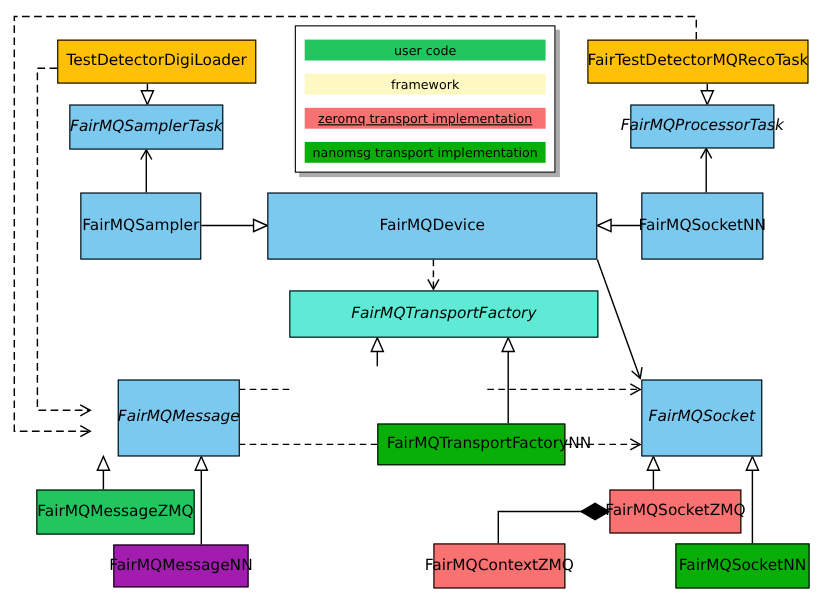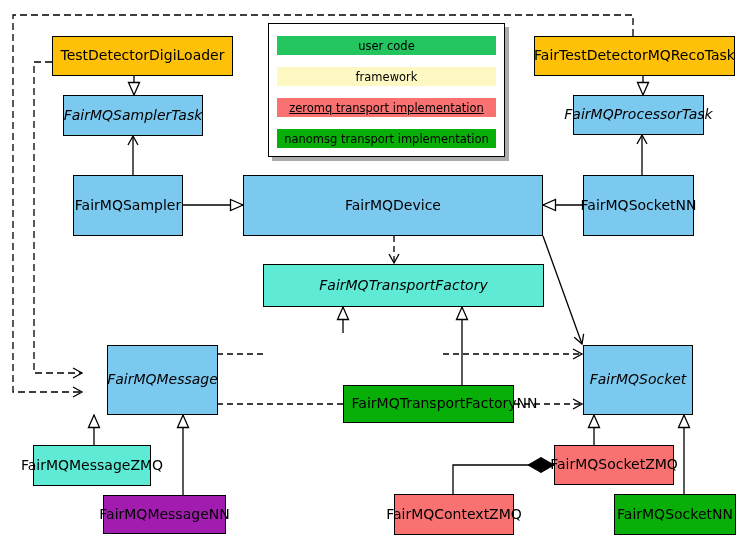--- a/index.html
+++ b/index.html
@@ -77,21 +77,21 @@
   <div class="box" style="left: 243px; top: 175px; width: 300px; height: 61px; background-color: rgb(124, 201, 240);">FairMQDevice</div>
   <div class="box" style="left: 583px; top: 175px; width: 111px; height: 61px; background-color: rgb(124, 201, 240);">FairMQSocketNN</div>
 
   <div class="box abstract" style="left: 263px; top: 264px; width: 281px; height: 43px; background-color: #5eead4;">FairMQTransportFactory</div>
 
   <div class="box" style="left: 343px; top: 385px; width: 171px; height: 38px; background-color: rgb(9, 175, 9); padding-left: 32px;">FairMQTransportFactoryNN</div>
 
   <div class="box abstract" style="left: 83px; top: 345px; width: 111px; height: 70px; background-color: rgb(124, 201, 240); margin-left: 24px;">FairMQMessage</div>
   <div class="box abstract" style="left: 583px; top: 345px; width: 110px; height: 70px; background-color: rgb(124, 201, 240);">FairMQSocket</div>
 
-  <div class="box" style="left: 33px; top: 445px; width: 118px; height: 41px; background-color: #5eead4;">FairMQMessageZMQ</div>
+  <div class="box" style="left: 33px; top: 445px; width: 144px; height: 41px; background-color: #22c55e;">FairMQMessageZMQ</div>
   <div class="box" style="left: 103px; top: 495px; width: 123px; height: 39px; background-color: #a21caf;">FairMQMessageNN</div>
 
   <div class="box" style="left: 554px; top: 445px; width: 120px; height: 40px; background-color: rgb(249, 113, 113);">FairMQSocketZMQ</div>
   <div class="box" style="left: 602px; top: 494px; width: 122px; height: 41px; background-color: rgb(9, 175, 9); margin-left: 12px;">FairMQSocketNN</div>
   <div class="box" style="left: 394px; top: 494px; width: 120px; height: 41px; background-color: rgb(249, 113, 113);">FairMQContextZMQ</div>
 
   <div class="legend" style="left:268px;top:23px;width:237px;height:134px;">
     <div class="legend-row" style="background-color: #22c55e;">user code</div>
     <div class="legend-row" style="background-color: #fef9c3;">framework</div>
     <div class="legend-row" style="background-color: rgb(249, 113, 113); text-decoration: underline;">zeromq transport implementation</div>

